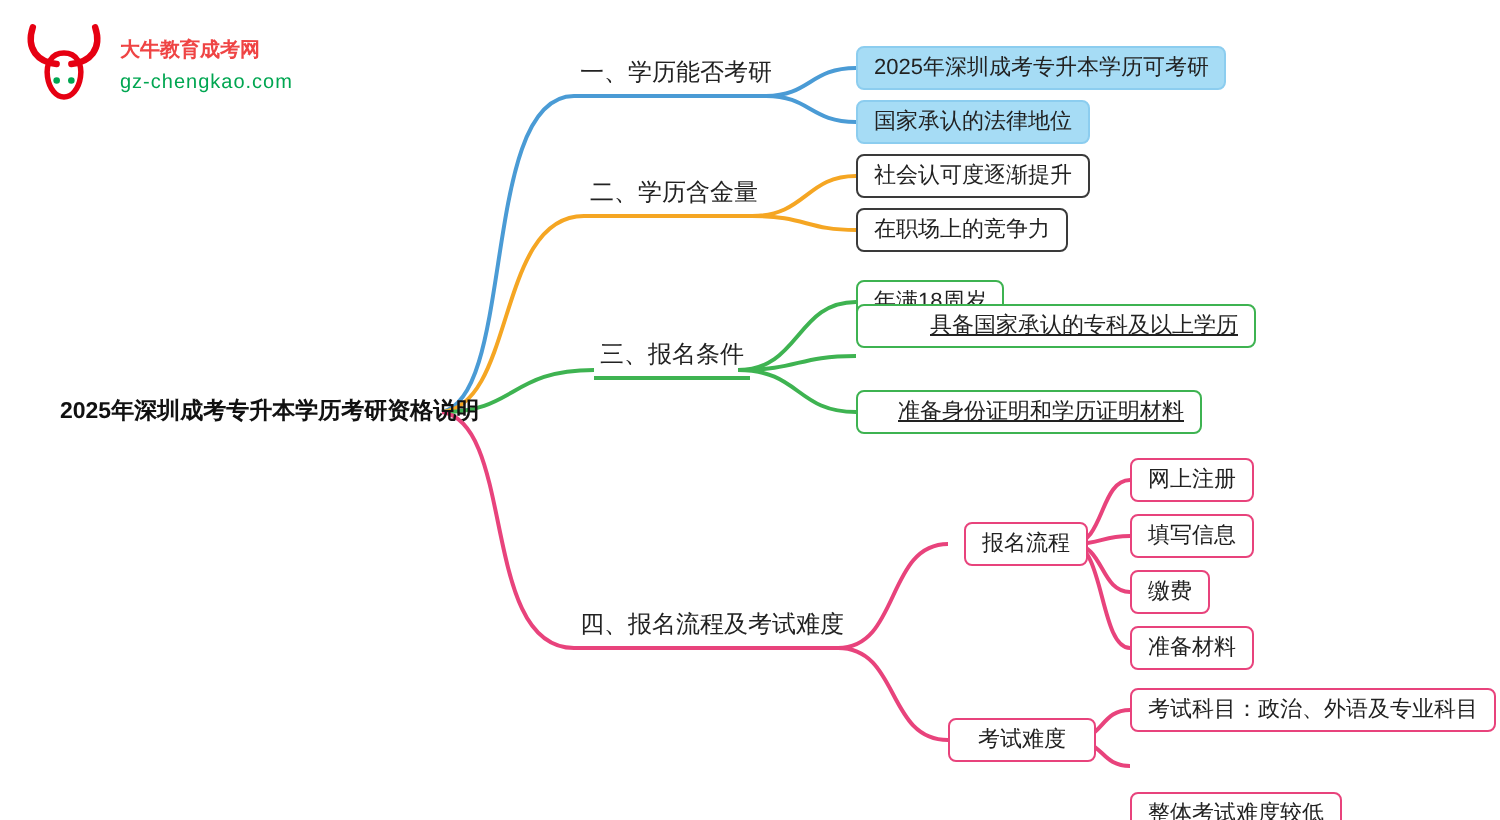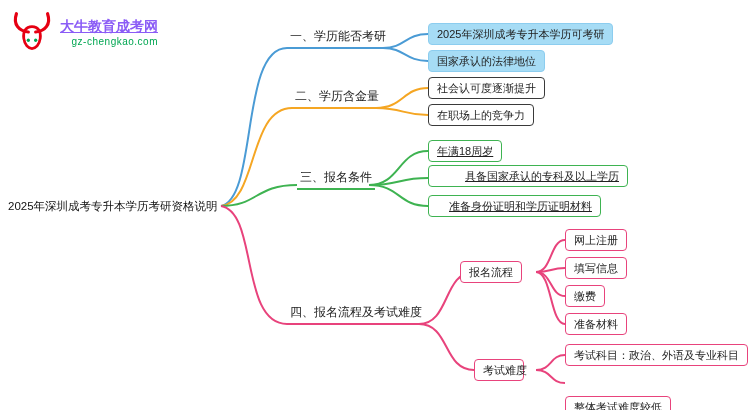--- a/index.html
+++ b/index.html
@@ -3,40 +3,40 @@
 <meta charset="utf-8">
 <style>
   html,body{margin:0;padding:0;background:#fff;}
   .canvas{
     position:relative;width:750px;height:410px;background:#ffffff;
     font-family:"Liberation Sans","DejaVu Sans",sans-serif;overflow:hidden;
   }
   svg.connectors{position:absolute;left:0;top:0;z-index:1;}
   .node,.branch-label,.root-label{position:absolute;z-index:2;white-space:nowrap;box-sizing:border-box;}
   .root-label{
-    font-size:11.5px;font-weight:400;color:#111;line-height:18px;
+    font-size:11.5px;font-weight:700;color:#111;line-height:18px;margin-left:22px;
   }
   .branch-label{
     font-size:12px;color:#222;padding:0 3px 3px 3px;line-height:15px;
     border-bottom:2px solid #22c55e;
   }
   .branch-label.b1{border-bottom-color:#4a9bd5;}
   .branch-label.b2{border-bottom-color:#f5a623;}
   .branch-label.b3{border-bottom-color:#3eb351;}
   .branch-label.b4{border-bottom-color:#e8437c;}
   .node{
     font-size:11px;line-height:12px;color:#222;background:#fff;
     padding:4px 8px;border-radius:4px;border:1.3px solid #ccc;
   }
   .node.b1-child{background:#a6dcf5;border-color:#8ccdef;}
   .node.b2-child{border-color:#3a3a3a;}
   .node.b3-child{border-color:#3eb351;text-decoration:underline;}
   .node.b4-node{border-color:#e8437c;}
   .logo{position:absolute;left:10px;top:10px;display:flex;align-items:center;gap:6px;z-index:3;}
-  .logo-title{font-size:14px;font-weight:bold;color:#8b5cf6;line-height:18px;text-decoration:underline;}
+  .logo-title{font-size:10px;font-weight:bold;color:#ef4444;line-height:18px;}
   .logo-sub{font-size:10px;color:#00a651;letter-spacing:0.5px;line-height:13px;text-align:right;}
 </style>
 </head>
 <body>
 
 <div class="canvas">
 
   <svg class="connectors" width="750" height="410" viewBox="0 0 750 410">
     <g fill="none" stroke-width="2">
       <g stroke="#4a9bd5">
@@ -90,25 +90,25 @@
   <div class="branch-label b3" style="left:297px;top:170px;">三、报名条件</div>
   <div class="branch-label b4" style="left:287px;top:305px;">四、报名流程及考试难度</div>
 
   <div class="node b1-child" style="left:428px;top:23px;">2025年深圳成考专升本学历可考研</div>
   <div class="node b1-child" style="left:428px;top:50px;">国家承认的法律地位</div>
 
   <div class="node b2-child" style="left:428px;top:77px;">社会认可度逐渐提升</div>
   <div class="node b2-child" style="left:428px;top:104px;">在职场上的竞争力</div>
 
   <div class="node b3-child" style="left:428px;top:140px;">年满18周岁</div>
-  <div class="node b3-child" style="left:428px;top:165px;padding-left:36px;">具备国家承认的专科及以上学历</div>
+  <div class="node b3-child" style="left:428px;top:152px;padding-left:36px;">具备国家承认的专科及以上学历</div>
   <div class="node b3-child" style="left:428px;top:195px;padding-left:20px;">准备身份证明和学历证明材料</div>
 
-  <div class="node b4-node" style="left:460px;top:261px;width:62px;text-align:center;">报名流程</div>
-  <div class="node b4-node" style="left:474px;top:359px;width:50px;text-align:center;">考试难度</div>
+  <div class="node b4-node" style="left:482px;top:261px;width:62px;text-align:center;">报名流程</div>
+  <div class="node b4-node" style="left:474px;top:359px;width:74px;text-align:center;">考试难度</div>
 
   <div class="node b4-node" style="left:565px;top:229px;">网上注册</div>
   <div class="node b4-node" style="left:565px;top:257px;">填写信息</div>
   <div class="node b4-node" style="left:565px;top:285px;">缴费</div>
   <div class="node b4-node" style="left:565px;top:313px;">准备材料</div>
 
   <div class="node b4-node" style="left:565px;top:344px;">考试科目：政治、外语及专业科目</div>
   <div class="node b4-node" style="left:565px;top:372px;margin-top:24px;">整体考试难度较低</div>
 
 </div>

